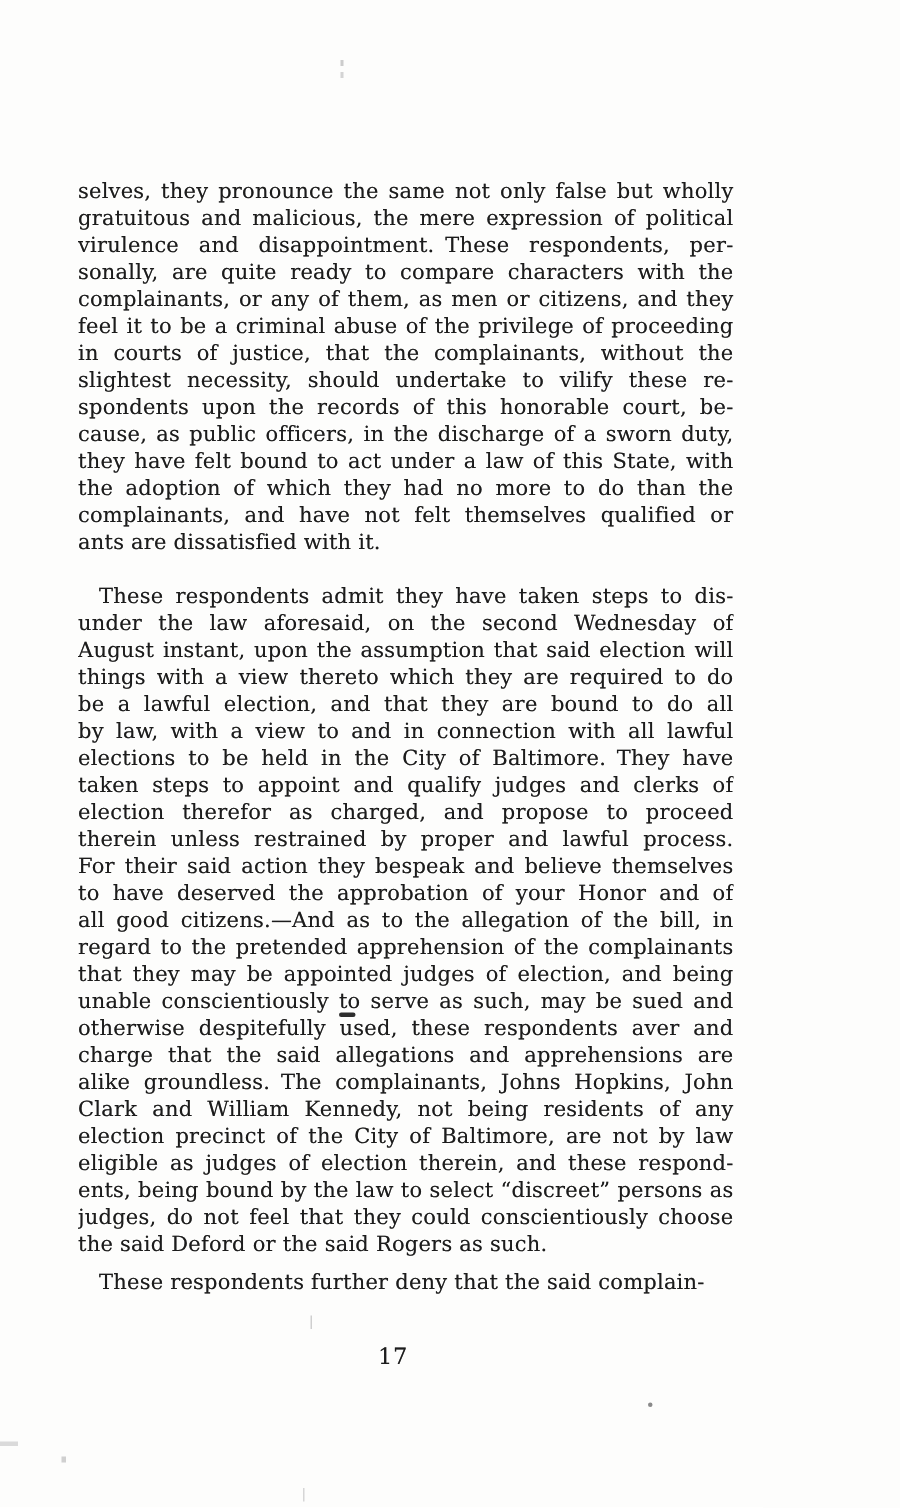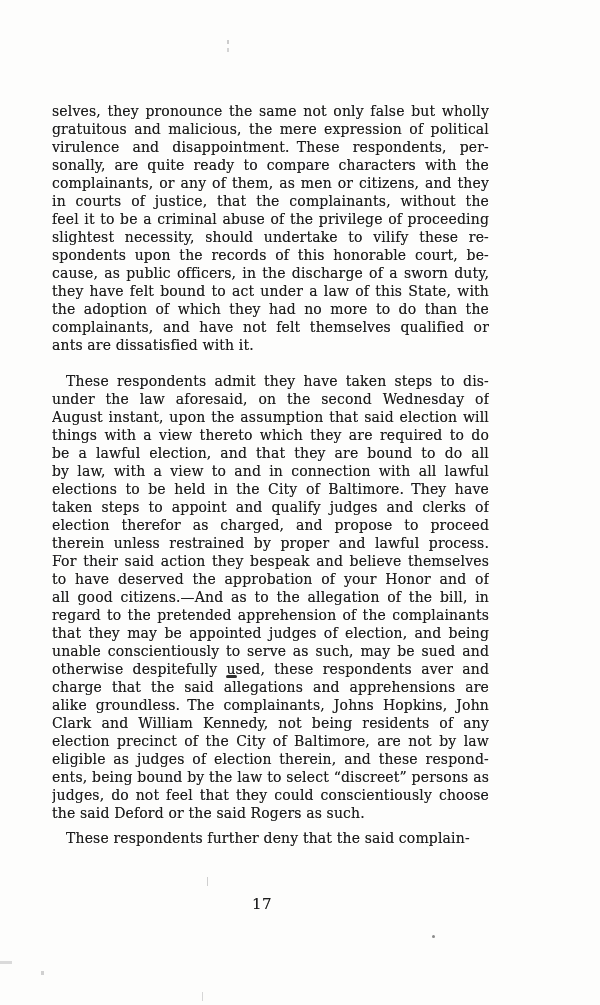--- a/index.html
+++ b/index.html
@@ -12,21 +12,21 @@
     width: 600px;
     height: 1005px;
     background: #fdfdfc;
     overflow: hidden;
     font-family: "DejaVu Serif", "Liberation Serif", serif;
     color: #1c1c1c;
   }
   .text-column {
     position: absolute;
     left: 52px;
-    top: 102px;
+    top: 119px;
     width: 437px;
   }
   .para {
     margin: 0;
   }
   .para:nth-child(2) { margin-top: 18px; }
   .para:nth-child(3) { margin-top: 7px; }
   .line {
     height: 18px;
     line-height: 18px;
@@ -69,22 +69,22 @@
 <body>
 
 <div class="page">
   <div class="text-column">
       <div class="para">
         <div class="line">selves, they pronounce the same not only false but wholly</div>
         <div class="line">gratuitous and malicious, the mere expression of political</div>
         <div class="line">virulence and disappointment. These respondents, per-</div>
         <div class="line">sonally, are quite ready to compare characters with the</div>
         <div class="line">complainants, or any of them, as men or citizens, and they</div>
+        <div class="line">feel it to be a criminal abuse of the privilege of proceeding</div>
         <div class="line">in courts of justice, that the complainants, without the</div>
-        <div class="line">feel it to be a criminal abuse of the privilege of proceeding</div>
         <div class="line">slightest necessity, should undertake to vilify these re-</div>
         <div class="line">spondents upon the records of this honorable court, be-</div>
         <div class="line">cause, as public officers, in the discharge of a sworn duty,</div>
         <div class="line">they have felt bound to act under a law of this State, with</div>
         <div class="line">the adoption of which they had no more to do than the</div>
         <div class="line">complainants, and have not felt themselves qualified or</div>
         <div class="line last">ants are dissatisfied with it.</div>
       </div>
       <div class="para">
         <div class="line indent">These respondents admit they have taken steps to dis-</div>

